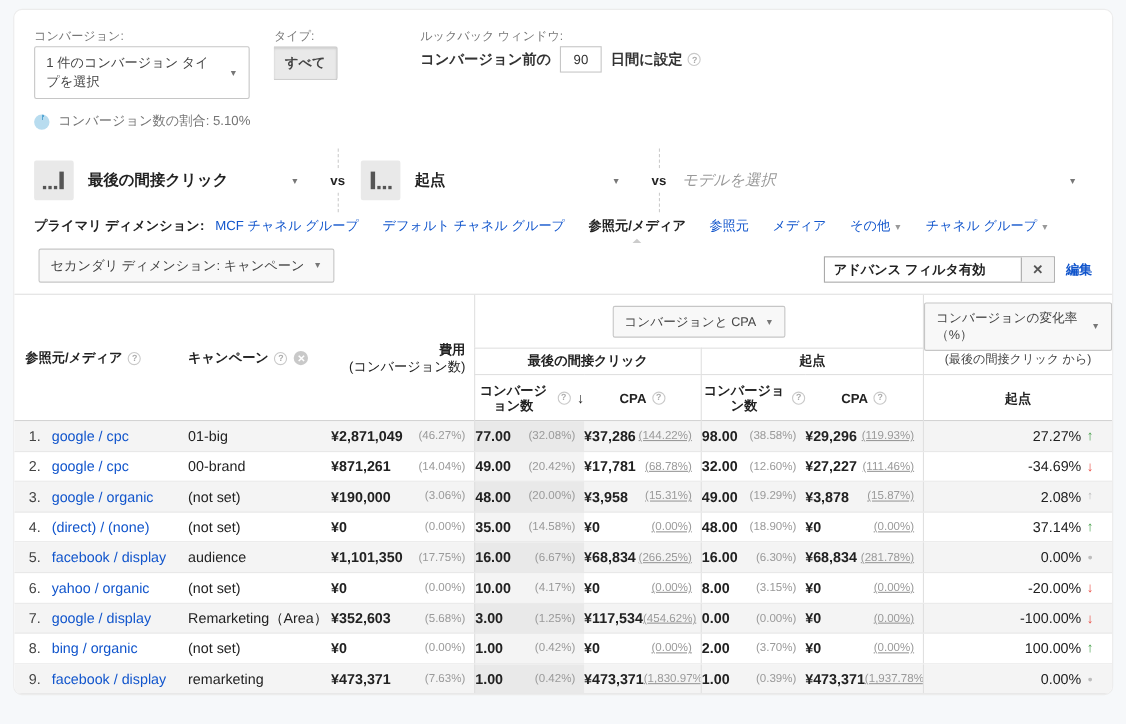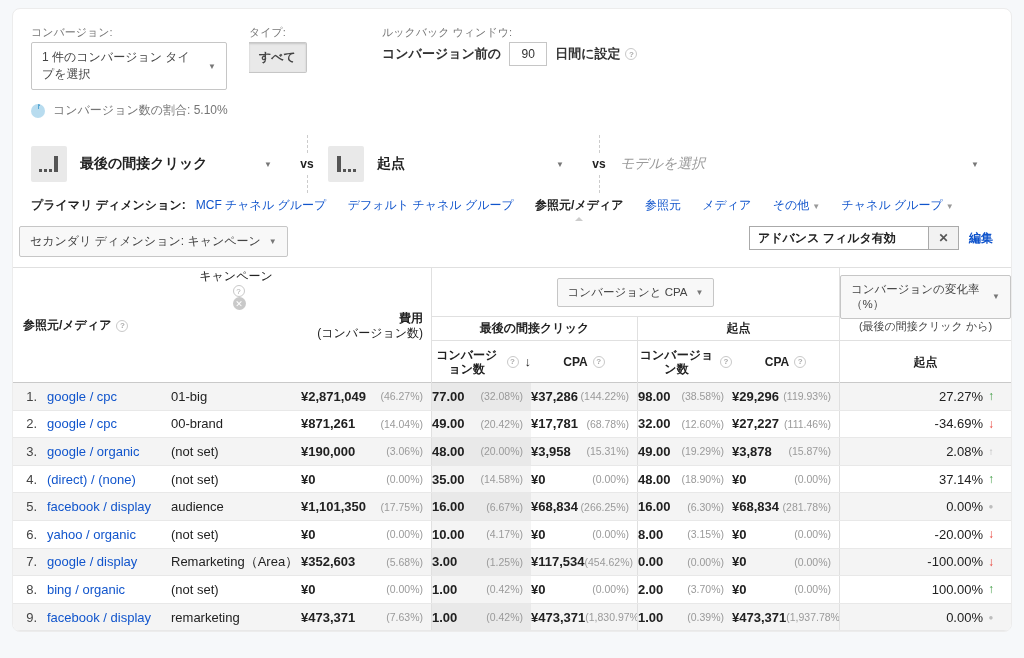--- a/index.html
+++ b/index.html
@@ -43,34 +43,34 @@
 
   
   .dims { display:flex; align-items:center; margin:10px 18px 0 18px; font-size:12px; flex-wrap:nowrap; }
   .dims-label { font-weight:bold; color:#222; margin-right:10px; white-space:nowrap; }
   .tab { margin-right:18px; white-space:nowrap; cursor:pointer; color:#15c; }
   .tab.current { color:#222; font-weight:bold; position:relative; cursor:default; }
   .tab.current::after { content:""; position:absolute; left:50%; bottom:-9px; margin-left:-4px; border-left:4px solid transparent; border-right:4px solid transparent; border-bottom:4px solid #ccc; }
   .tab .arrow { display:none; color:#999; font-size:8px; margin-left:3px; }
   .tab.dropdown .arrow { display:inline; }
 
-  .sec-row { display:flex; align-items:flex-start; justify-content:space-between; margin:12px 18px 10px 6px; }
+  .sec-row { display:flex; align-items:flex-end; justify-content:space-between; margin:12px 18px 10px 22px; }
   .filter-area { display:flex; align-items:center; }
   .filter-box { display:flex; align-items:stretch; border:1px solid #aaa; height:24px; }
   .filter-text { width:178px; font-size:12px; color:#222; font-weight:bold; display:flex; align-items:center; padding:0 8px; }
   .filter-x { width:30px; border-left:1px solid #aaa; background:#f2f2f2; display:flex; align-items:center; justify-content:center; font-size:12px; font-weight:bold; color:#555; cursor:pointer; }
   .filter-edit { color:#15c; font-size:12px; font-weight:bold; margin-left:10px; cursor:pointer; }
 
   
   .tbl { border-top:1px solid #e0e0e0; }
   .grid-cols { display:grid; grid-template-columns:158px 130px 130px 100px 106px 95px 107px 172px; }
   .thead { height:115px; grid-template-rows:48px 24px 43px; border-bottom:1px solid #c9c9c9; font-size:12px; }
   .thead > div { display:flex; align-items:center; }
   .h-source { grid-column:1; grid-row:1/4; padding-left:10px; font-weight:bold; color:#222; }
-  .h-campaign { grid-column:2; grid-row:1/4; font-weight:normal; color:#222;flex-direction:column; }
+  .h-campaign { grid-column:2; grid-row:1/4; font-weight:bold; color:#222; }
   .h-cost { grid-column:3; grid-row:1/4; justify-content:flex-end; text-align:right; padding-right:8px; color:#222; line-height:1.25; }
   .h-cost .sub { font-weight:normal; }
   .h-msel { grid-column:4/8; grid-row:1; justify-content:center; border-left:1px solid #e0e0e0; }
   .h-g1 { grid-column:4/6; grid-row:2; justify-content:center; font-weight:bold; color:#222; border-left:1px solid #e0e0e0; border-top:1px solid #e0e0e0; }
   .h-g2 { grid-column:6/8; grid-row:2; justify-content:center; font-weight:bold; color:#222; border-left:1px solid #e0e0e0; border-top:1px solid #e0e0e0; }
   .h-sub { grid-row:3; justify-content:center; text-align:center; font-weight:bold; color:#222; border-top:1px solid #e0e0e0; line-height:1.2; }
   .h-sub.c1 { grid-column:4; border-left:1px solid #e0e0e0; }
   .h-sub.c2 { grid-column:5; }
   .h-sub.c3 { grid-column:6; border-left:1px solid #e0e0e0; }
   .h-sub.c4 { grid-column:7; }
@@ -84,21 +84,21 @@
   .trow { height:27.6px; font-size:13px; border-bottom:1px solid #e8e8e8; }
   .trow:nth-child(odd) { background:#f4f4f4; }
   .trow > div { display:flex; align-items:center; overflow:hidden; white-space:nowrap; }
   .c-src { padding-left:4px; }
   .rownum { width:30px; text-align:right; color:#444; padding-right:10px; flex:0 0 auto; }
   .srclink { color:#15c; cursor:pointer; }
   .c-camp { color:#222; }
   .num-cell { justify-content:space-between; padding-right:8px; }
   .val { font-weight:bold; color:#212121; }
   .pct { color:#9a9a9a; font-size:10.5px; text-align:right; }
-  .pct.w54 { width:54px; } .pct.w56 { width:56px; } .pct.w64 { width:64px; }
+  .pct.w54 { width:54px; } .pct.w56 { width:56px; } .pct.w64 { width:64px;text-decoration:underline; }
   .c-conv1 { background:rgba(0,0,0,.045); border-left:1px solid #e0e0e0; }
   .c-conv2 { border-left:1px solid #e0e0e0; }
   .c-change { justify-content:flex-end; padding-right:12px; border-left:1px solid #e0e0e0; color:#212121; }
   .trend { width:16px; text-align:center; font-weight:bold; font-size:12px; }
   .trend.up { color:#3c9a40; } .trend.down { color:#e8453c; }
   .trend.up_gray { color:#b5b5b5; font-size:10px; }
   .trend.flat { color:#bdbdbd; font-size:8px; }
 </style>
 </head>
 <body>

